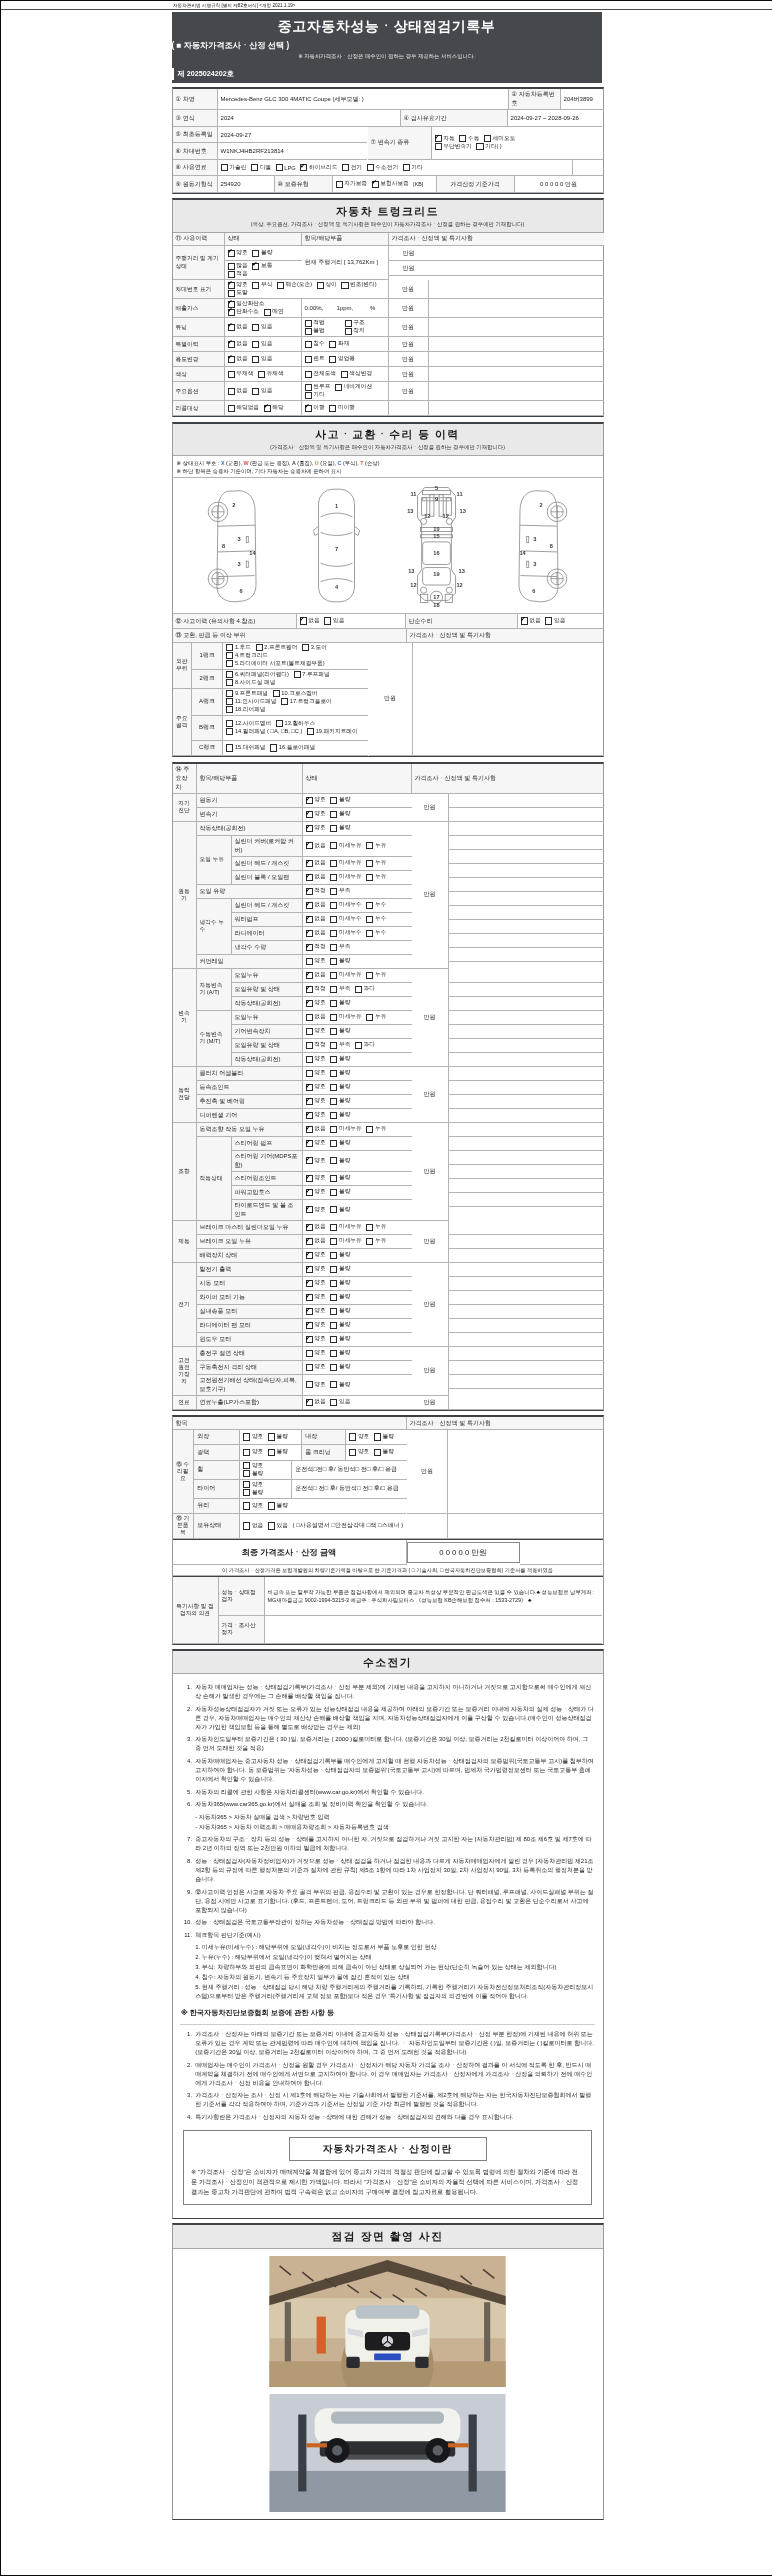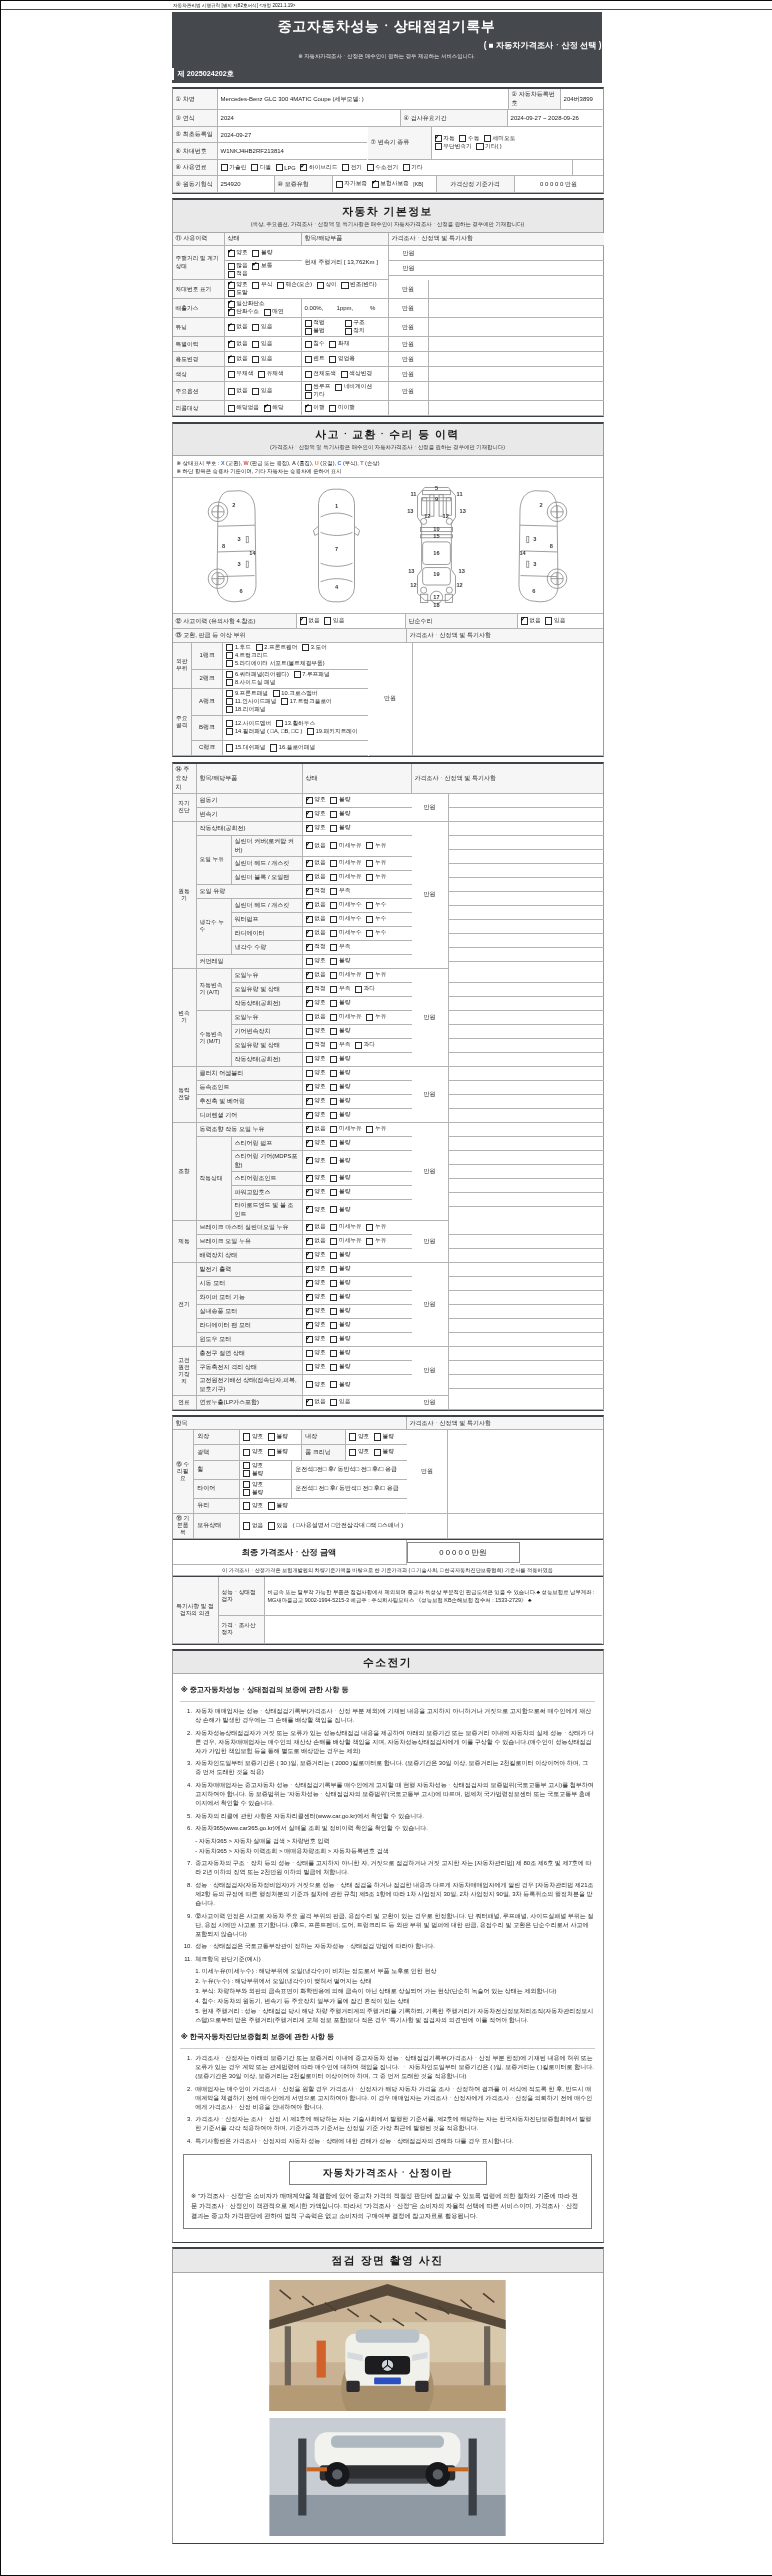--- a/index.html
+++ b/index.html
@@ -3,21 +3,21 @@
 <meta charset="utf-8">
 <style>
   html,body{margin:0;padding:0;}
   body{width:773px;height:2576px;background:#fff;position:relative;overflow:hidden;
        font-family:"Liberation Sans","DejaVu Sans",sans-serif;color:#222;
        box-sizing:border-box;border:1px solid #0a0a0a;}
   .topbar{border-bottom:1px solid #4a4a4a;padding:1.5px 0 1px 172px;font-size:4.6px;color:#111;}
   .col{width:430px;margin:0 auto;}
   .dark{background:#45484d;color:#fff;padding:6.7px 0 3.1px;margin-top:2.1px;}
   .t1{text-align:center;font-size:14px;font-weight:bold;letter-spacing:0.5px;}
-  .t2{text-align:right;font-size:8.2px;font-weight:bold;margin-top:3.6px;}
+  .t2{text-align:left;font-size:8.2px;font-weight:bold;margin-top:3.6px;}
   .t3{text-align:center;font-size:5.4px;margin-top:2.6px;color:#e8e8e8;}
   .docno{font-size:7.2px;font-weight:bold;margin-top:7.2px;border-left:2.6px solid #fff;padding:1px 0 1px 4.1px;}
   .sec{box-sizing:content-box;width:430px;border:0.5px solid #9a9a9a;border-top:2.1px solid #3e4146;
        border-bottom:1.5px solid #3e4146;margin:4.6px auto 0;background:#fff;}
   .band{background:#e9e9e9;text-align:center;padding:4.6px 0 3.6px;border-bottom:0.5px solid #a8a8a8;}
   .bt{font-size:10.8px;font-weight:bold;letter-spacing:1.5px;color:#1c1c1c;}
   .bc{font-size:5.4px;margin-top:2.1px;color:#333;}
   .frow{display:flex;width:430px;}
   .fcell{box-sizing:border-box;flex:0 0 auto;border-right:0.5px solid #b3b3b3;border-bottom:0.5px solid #b3b3b3;
          padding:1px 3.1px;display:flex;align-items:center;font-size:6px;overflow:hidden;}
@@ -123,21 +123,21 @@
             <span style="font-size: 5.2px;">[KB]</span>
           </div>
           <div class="fcell lab c" style="width: 78px;">가격산정 기준가격</div>
           <div class="fcell c" style="width: 88px;">0 0 0 0 0 만원</div>
         </div>
       </div>
   </div>
 
   <div class="sec" id="sec-overall">
     <div class="band">
-      <div class="bt">자동차 기본정보</div>
+      <div class="bt">자동차 트렁크리드</div>
       <div class="bc">(색상, 주요옵션, 가격조사ㆍ산정액 및 특기사항은 매수인이 자동차가격조사ㆍ산정을 원하는 경우에만 기재합니다)</div>
     </div>
     <div id="overall-table">
         <div class="frow" style="min-height: 13.4px;">
           <div class="fcell lab" style="width: 52px;">⑪ 사용이력</div>
           <div class="fcell lab" style="width: 77px;">상태</div>
           <div class="fcell lab" style="width: 87px;">항목/해당부품</div>
           <div class="fcell lab" style="width: 215px;">가격조사ㆍ산정액 및 특기사항</div>
         </div>
         <div class="frow" style="min-height: 30px;">
@@ -1105,21 +1105,20 @@
           </div>
         </div>
       </div>
   </div>
 
   <div class="sec" id="sec-notice">
     <div class="band">
       <div class="bt">수소전기</div>
     </div>
     <div class="notice-body" id="notice-body">
-        <div class="ntitle">※ 중고자동차성능ㆍ상태점검의 보증에 관한 사항 등</div>
         <div class="nitem">
           <span class="nno">1.</span>
           <span>자동차 매매업자는 성능ㆍ상태점검기록부(가격조사ㆍ산정 부분 제외)에 기재된 내용을 고지하지 아니하거나 거짓으로 고지함으로써 매수인에게 재산상 손해가 발생한 경우에는 그 손해를 배상할 책임을 집니다.</span>
         </div>
         <div class="nitem">
           <span class="nno">2.</span>
           <span>자동차성능상태점검자가 거짓 또는 오류가 있는 성능상태점검 내용을 제공하여 아래의 보증기간 또는 보증거리 이내에 자동차의 실제 성능ㆍ상태가 다른 경우, 자동차매매업자는 매수인의 재산상 손해를 배상할 책임을 지며, 자동차성능상태점검자에게 이를 구상할 수 있습니다.(매수인이 성능상태점검자가 가입한 책임보험 등을 통해 별도로 배상받는 경우는 제외)</span>
         </div>
         <div class="nitem">
           <span class="nno">3.</span>

